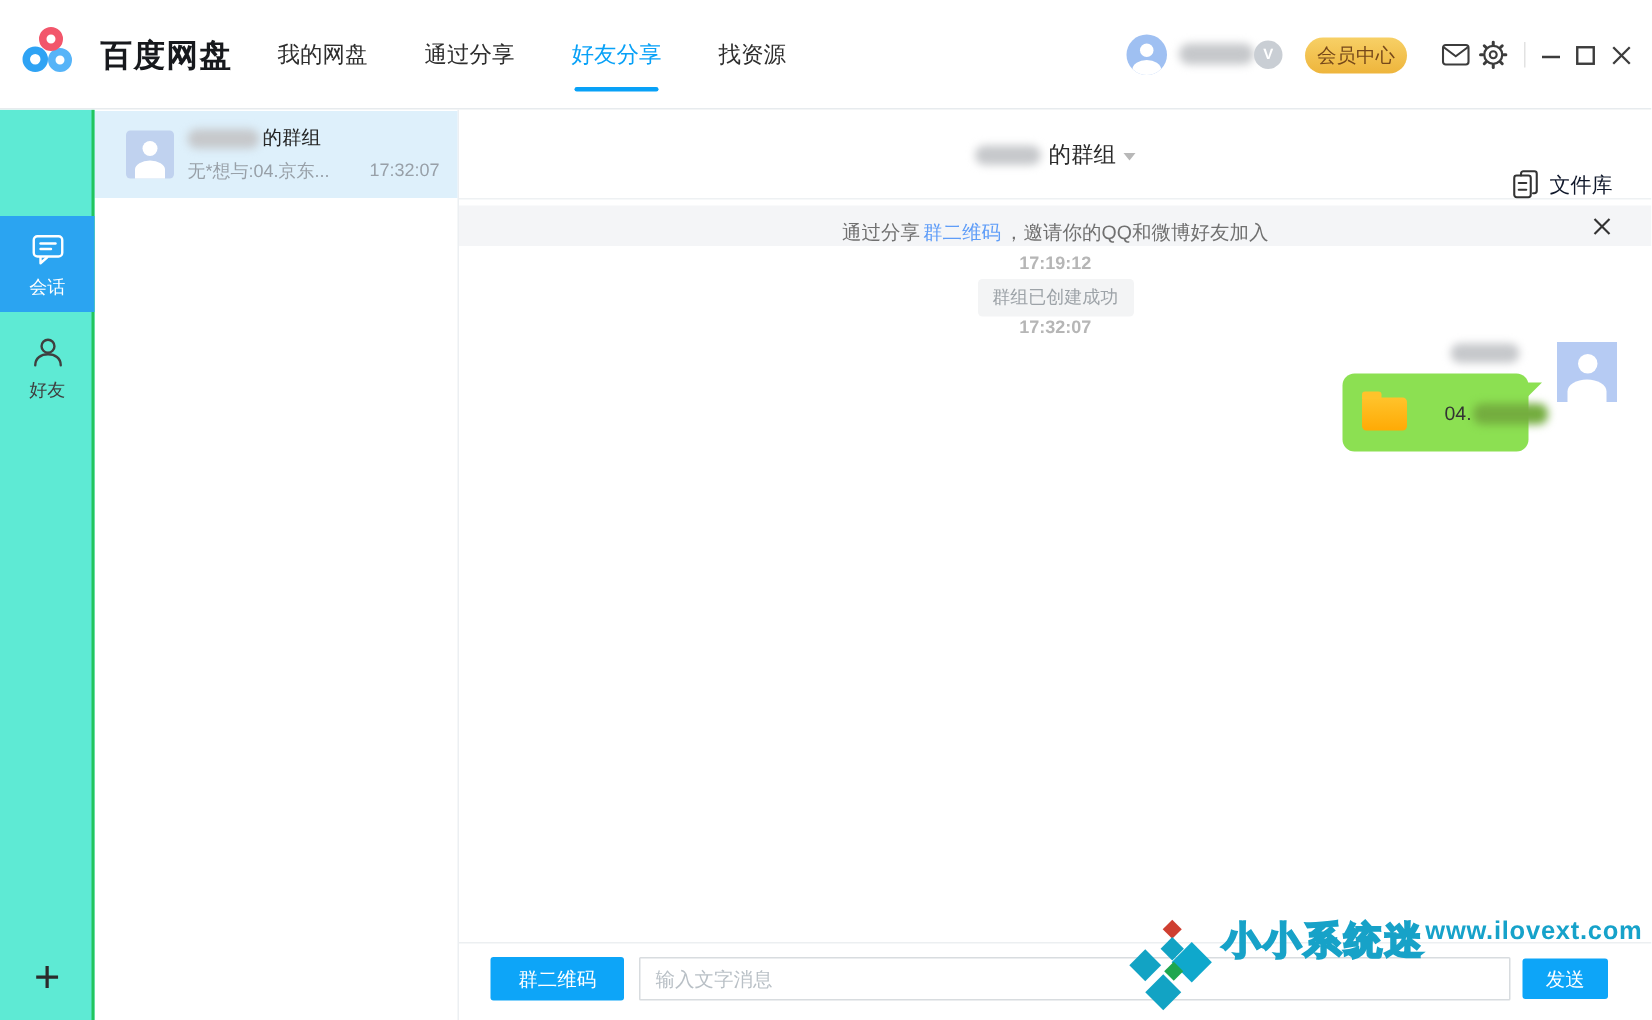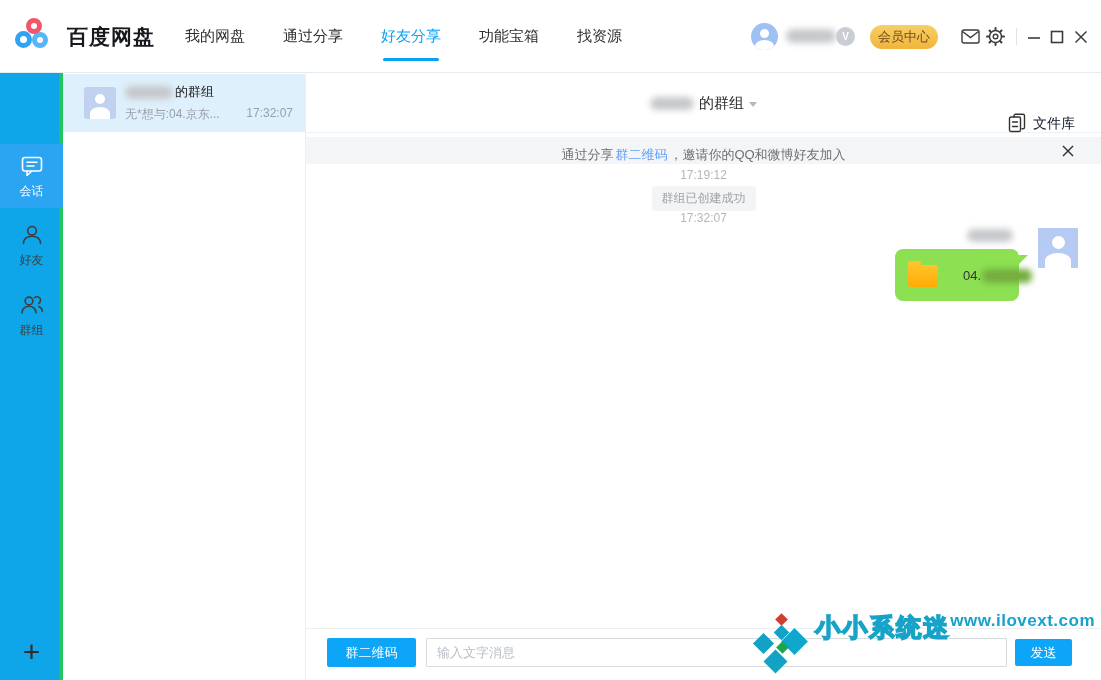--- a/index.html
+++ b/index.html
@@ -29,21 +29,21 @@
   .v-badge { position:absolute; left:836px; top:27px; width:19px; height:19px; border-radius:50%; background:#c9ced4; color:#fff; font-size:10px; font-weight:bold; display:flex; align-items:center; justify-content:center; }
   .member-btn { position:absolute; left:870px; top:25px; width:68px; height:24px; border-radius:12px; background:linear-gradient(180deg,#f7d066,#eeb53c); color:#76481a; font-size:13px; display:flex; align-items:center; justify-content:center; cursor:pointer; }
   .hicon { position:absolute; cursor:pointer; display:flex; align-items:center; justify-content:center; }
   .mail-i { left:960px; top:28px; width:20px; height:17px; }
   .gear-i { left:986px; top:27px; width:19px; height:19px; }
   .hdr-sep { position:absolute; left:1016px; top:28px; width:1px; height:17px; background:#e2e2e2; }
   .min-i { left:1026px; top:28px; width:16px; height:17px; }
   .max-i { left:1049px; top:28px; width:16px; height:17px; }
   .close-i { left:1073px; top:28px; width:16px; height:17px; }
   
-  .rail { position:absolute; left:0; top:73px; width:63px; height:607px; background:#0ea5e9; border-right:4px solid #22c55e; z-index:4; }
+  .rail { position:absolute; left:0; top:73px; width:63px; height:607px; background:#5eead4; border-right:2px solid #22c55e; z-index:4; }
   .rail-item { position:absolute; left:0; width:63px; display:flex; flex-direction:column; align-items:center; cursor:pointer; }
   .rail-item .lbl { font-size:12px; color:#3f3f3f; margin-top:4px; }
   .rail-conv { top:71px; height:64px; background:#2ba4f1; justify-content:center; }
   .rail-conv .lbl { color:#fff; }
   .rail-friends { top:142px; height:60px; justify-content:center; }
   .rail-groups { top:212px; height:60px; justify-content:center; }
   .rail-add { position:absolute; left:0; width:63px; bottom:12px; text-align:center; font-size:30px; font-weight:200; color:#2b2b2b; cursor:pointer; line-height:32px; }
   
   .chatlist { position:absolute; left:63px; top:73px; width:243px; height:607px; background:#fff; border-right:1px solid #eceff2; z-index:3; }
   .chat-item { position:absolute; left:0; top:1px; width:242px; height:58px; background:#def0fb; cursor:pointer; }
@@ -55,21 +55,21 @@
   .ci-time { position:absolute; right:12px; top:32px; font-size:12px; color:#98a0a8; }
   
   .main { position:absolute; left:306px; top:73px; width:795px; height:607px; background:#fff; }
   .chat-header { position:absolute; left:0; top:0; width:795px; height:60px; border-bottom:1px solid #eef1f3; }
   .ch-title { position:absolute; left:0; right:0; top:0; height:60px; display:flex; align-items:center; justify-content:center; gap:5px; font-size:15px; color:#2b2b2b; cursor:pointer; }
   .caret { width:0; height:0; border-left:4.5px solid transparent; border-right:4.5px solid transparent; border-top:5.5px solid #b8b8b8; margin-top:2px; }
   .library { position:absolute; right:26px; top:0; height:60px; display:flex; align-items:flex-end; gap:7px; font-size:14px; color:#0f172a; cursor:pointer; }
   .banner { position:absolute; left:0; top:64px; width:795px; height:27px; background:#f4f5f7; display:flex; align-items:flex-end; justify-content:center; font-size:13px; color:#707070; }
   .banner a { color:#5f9df8; text-decoration:none; cursor:pointer; margin:0 2px; }
   .banner-close { position:absolute; right:26px; top:7px; width:14px; height:14px; cursor:pointer; display:flex; align-items:center; justify-content:center; }
-  .ts { position:absolute; left:0; width:795px; text-align:center; font-size:12px; color:#b6b6b6; }
+  .ts { position:absolute; left:0; width:795px; text-align:center; font-size:12px; color:#b6b6b6;font-weight:bold; }
   .ts1 { top:95px; } .ts2 { top:138px; }
   .syspill-row { position:absolute; left:0; top:113px; width:795px; text-align:center; }
   .syspill { display:inline-block; background:#f3f4f5; border-radius:3px; padding:4px 10px; font-size:12px; color:#9da3a8; }
   .msg-avatar { position:absolute; right:23px; top:155px; width:40px; height:40px; background:#b6cbf3; }
   .msg-avatar .head { position:absolute; width:13px; height:13px; left:13.5px; top:8px; background:#fff; border-radius:50%; }
   .msg-avatar .body { position:absolute; width:26px; height:16px; left:7px; top:25px; background:#fff; border-radius:50% 50% 0 0; }
   .sender-redact { position:absolute; right:88px; top:156px; width:46px; height:13px; }
   .bubble { position:absolute; right:82px; top:176px; width:124px; height:52px; background:#8ce052; border-radius:8px; cursor:pointer; }
   .bubble-tail { position:absolute; right:-9px; top:6px; width:0; height:0; border-left:10px solid #8ce052; border-bottom:10px solid transparent; }
   .folder { position:absolute; left:13px; top:16px; width:30px; height:22px; background:linear-gradient(180deg,#ffc32b,#ffaa05); border-radius:2px 3px 3px 3px; }
@@ -101,21 +101,20 @@
       <div class="ring ring-left"></div>
       <div class="ring ring-right"></div>
       <div class="ring ring-top"></div>
     </div>
     <div class="logo-text">百度网盘</div>
   </div>
   <div class="nav">
     <div class="tab">我的网盘</div>
     <div class="tab">通过分享</div>
     <div class="tab active">好友分享</div>
-    <div class="tab">功能宝箱</div>
     <div class="tab">找资源</div>
   </div>
   <div class="user-avatar">
     <div class="head"></div>
     <div class="body"></div>
   </div>
   <span class="redact name-redact"></span>
   <div class="v-badge">V</div>
   <div class="member-btn">会员中心</div>
   <div class="hicon mail-i">
@@ -173,31 +172,20 @@
   </div>
   <div class="rail-item rail-friends">
     <span>
       <svg width="26" height="26" viewBox="0 0 26 26" fill="none" stroke="#3f3f3f" stroke-width="1.6" stroke-linecap="round">
         <circle cx="13" cy="8.8" r="4.3"></circle>
         <path d="M4.5 21.5 C4.5 16.5 8.5 14.2 13 14.2 C17.5 14.2 21.5 16.5 21.5 21.5"></path>
       </svg>
     </span>
     <span class="lbl">好友</span>
   </div>
-  <div class="rail-item rail-groups">
-    <span>
-      <svg width="26" height="26" viewBox="0 0 26 26" fill="none" stroke="#3f3f3f" stroke-width="1.6" stroke-linecap="round">
-        <circle cx="10" cy="9" r="3.9"></circle>
-        <path d="M3 21 C3 16.5 6.5 14.3 10 14.3 C13.5 14.3 17 16.5 17 21"></path>
-        <path d="M15.5 5.8 C16.3 5 17.3 4.6 18.3 4.7 C20.3 4.9 21.7 6.6 21.5 8.6 C21.4 9.8 20.7 10.8 19.8 11.4"></path>
-        <path d="M19.8 14.5 C22 15.4 23.3 17.3 23.3 19.6"></path>
-      </svg>
-    </span>
-    <span class="lbl">群组</span>
-  </div>
   <div class="rail-add">+</div>
 </div>
 
 <div class="chatlist">
   <div class="chat-item">
     <div class="ci-avatar">
       <div class="head"></div>
       <div class="body"></div>
     </div>
     <div class="ci-title">

